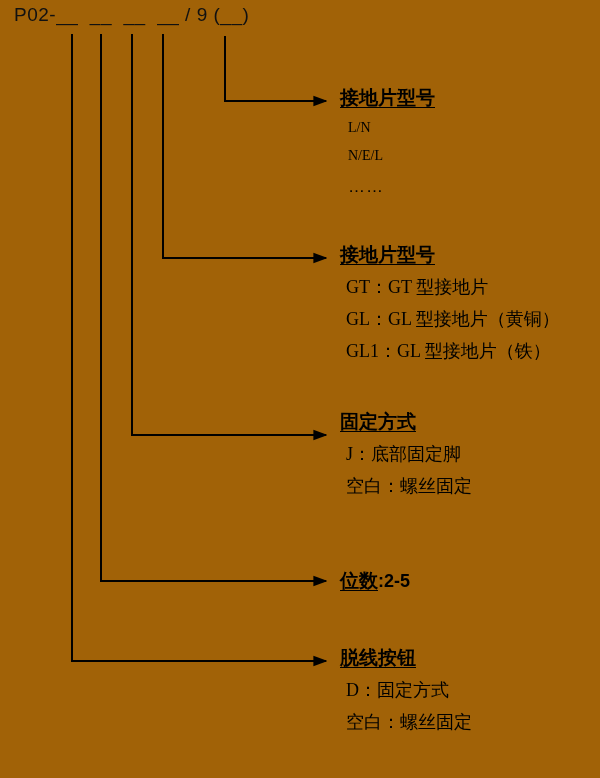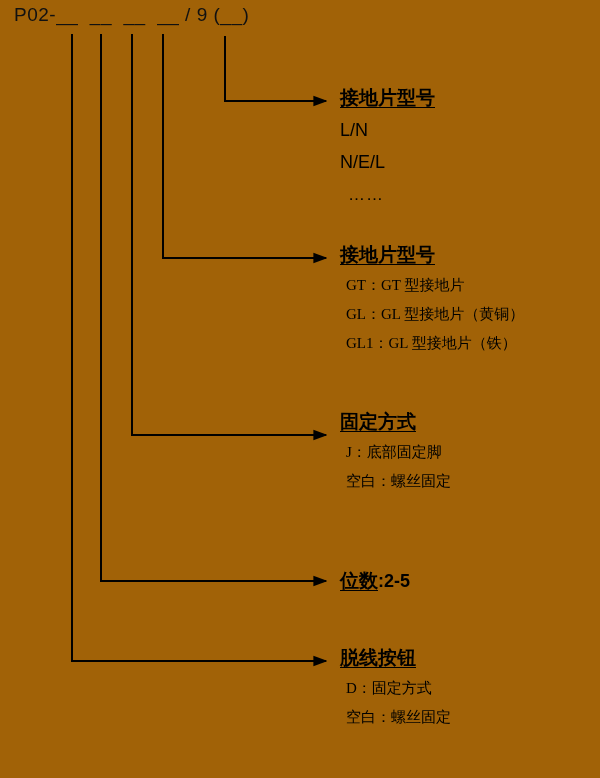--- a/index.html
+++ b/index.html
@@ -47,30 +47,31 @@
     font-family: "Liberation Serif", serif;
     font-size: 19px;
     font-weight: 700;
     text-decoration: underline;
     text-underline-offset: 3px;
     line-height: 1.0;
     white-space: nowrap;
     color: #000000;
   }
   .opt {
-    font-family: Liberation Sans, sans-serif;
-    font-size: 18px;
+    font-family: Liberation Serif, serif;
+    font-size: 14px;
     line-height: 1.0;
     white-space: nowrap;
     margin-top: 14px;
+    margin-left: 8px;
     color: #000000;
   }
   .opt.cn-lead {
     font-family: "Liberation Serif", serif;
-    font-size: 15px;
+    font-size: 18px;
     margin-left: 6px;
   }
   .dots {
     font-family: "Liberation Sans", sans-serif;
     font-size: 17px;
     letter-spacing: 1px;
     margin-top: 14px;
     margin-left: 8px;
     color: #000000;
   }

